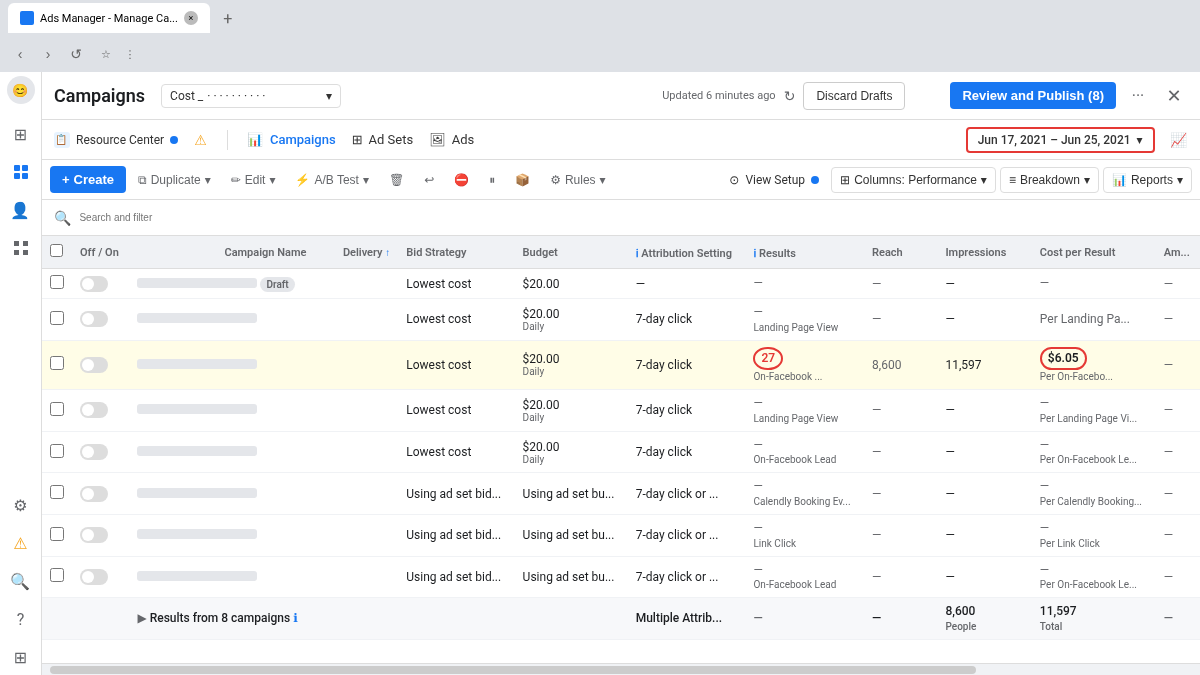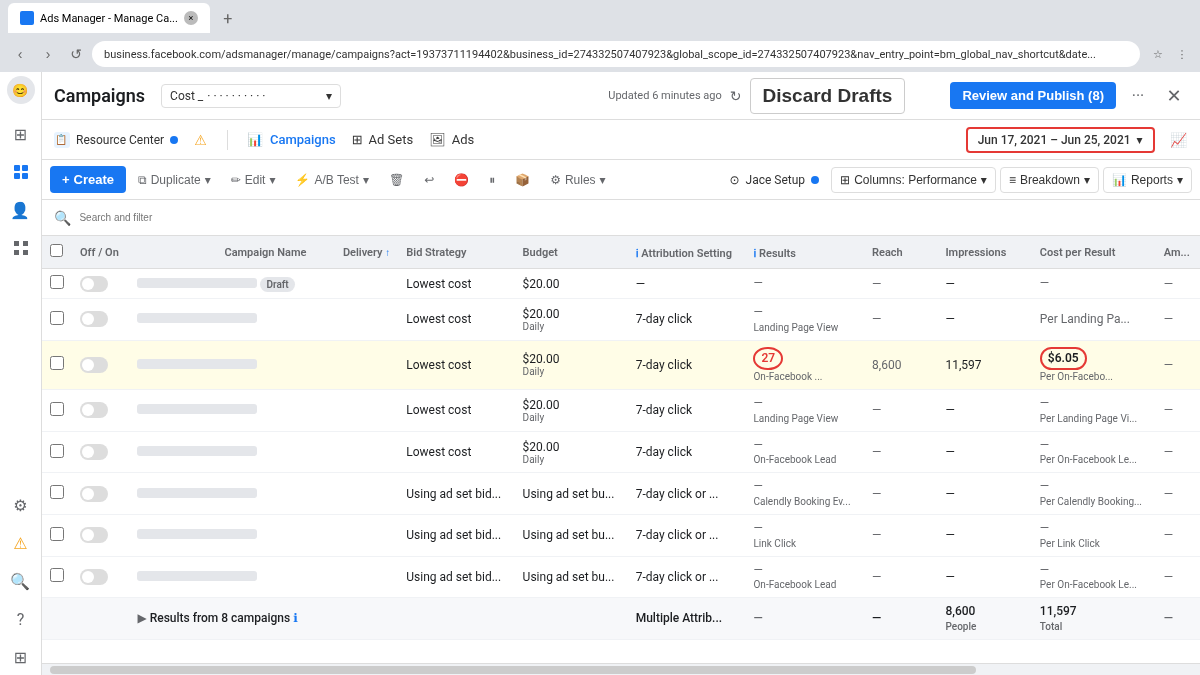--- a/index.html
+++ b/index.html
@@ -107,24 +107,23 @@
       min-width: 180px;
     }
     .header-spacer { flex: 1; }
     .updated-text { font-size: 11px; color: #65676b; }
     .refresh-icon { color: #65676b; cursor: pointer; font-size: 14px; }
     .discard-btn {
       background: none;
       border: 1px solid #ccc;
       border-radius: 4px;
       padding: 6px 12px;
-      font-size: 19px;
+      font-size: 12px;
       cursor: pointer;
       color: #333;
-      font-weight: bold;
     }
     .review-btn {
       background: #1877f2;
       border: none;
       border-radius: 4px;
       padding: 6px 12px;
       font-size: 13px;
       cursor: pointer;
       color: white;
       font-weight: 600;
@@ -343,23 +342,20 @@
     <div class="tab-favicon"></div>
     <span>Ads Manager - Manage Ca...</span>
     <div class="tab-close">×</div>
   </div>
   <div class="tab-new">+</div>
 </div>
 <div class="nav-bar">
   <button class="nav-btn">‹</button>
   <button class="nav-btn">›</button>
   <button class="nav-btn">↺</button>
-  <div class="address-bar">
-    <span>business.facebook.com/adsmanager/manage/campaigns?act=19373711194402&amp;business_id=274332507407923&amp;global_scope_id=274332507407923&amp;nav_entry_point=bm_global_nav_shortcut&amp;date...</span>
-  </div>
   <div class="browser-actions">
     <button class="browser-action-btn">☆</button>
     <button class="browser-action-btn">⋮</button>
   </div>
 </div>
 
 <div class="app-wrapper">
 
   <div class="left-sidebar">
     <div class="sidebar-avatar">😊</div>
@@ -472,21 +468,21 @@
         <span>📦</span>
       </button>
       <button class="tool-btn">
         <span>⚙</span>
         <span>Rules</span>
         <span>▾</span>
       </button>
       <div class="toolbar-spacer"></div>
       <div class="view-dropdown">
         <span>⊙</span>
-        <span>Jace Setup</span>
+        <span>View Setup</span>
         <span style="width:8px;height:8px;border-radius:50%;background:#1877f2;display:inline-block;"></span>
       </div>
       <button class="dropdown-btn">
         <span>⊞</span>
         <span>Columns: Performance</span>
         <span>▾</span>
       </button>
       <button class="dropdown-btn">
         <span>≡</span>
         <span>Breakdown</span>

